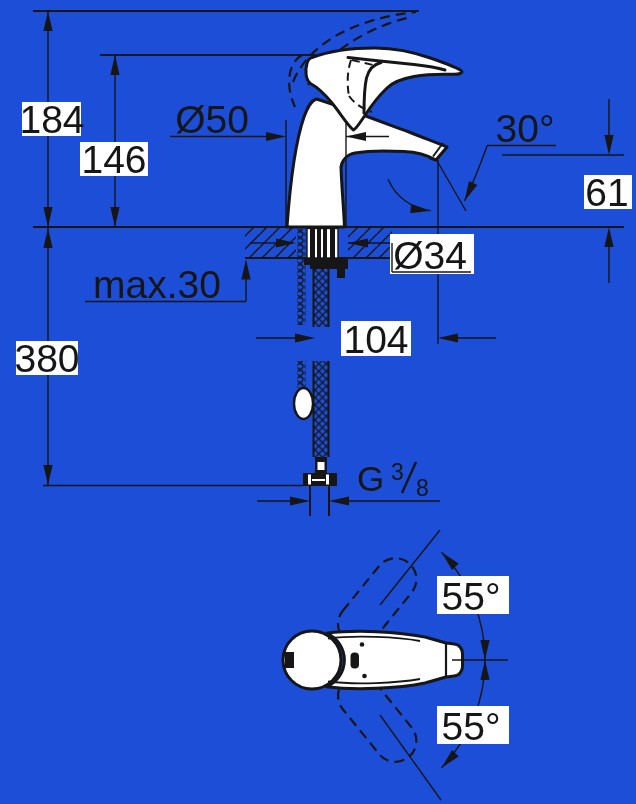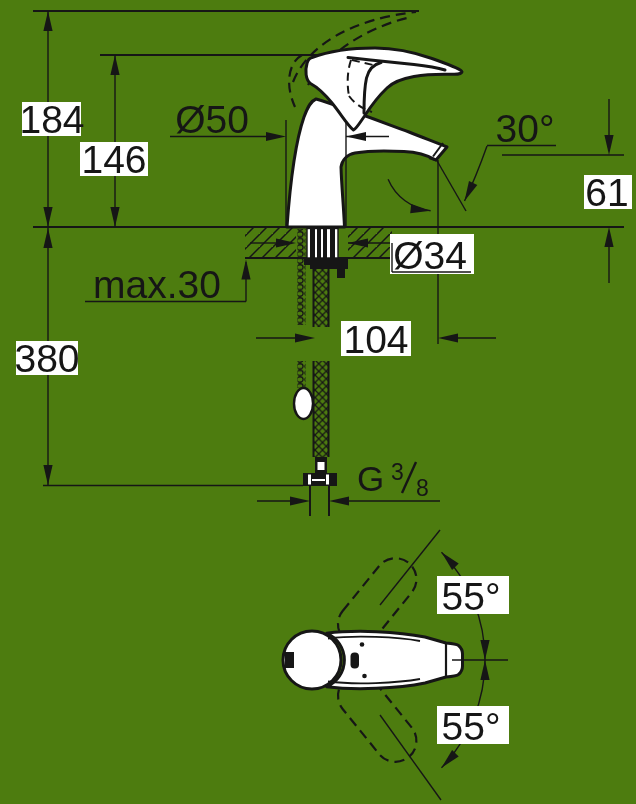--- a/index.html
+++ b/index.html
@@ -1,16 +1,16 @@
 <!DOCTYPE html>
 <html><head>
 <meta charset="utf-8">
 <style>
   html,body{margin:0;padding:0;background:#ffffff;}
-  .page{width:636px;height:804px;background:#4d7c0f;overflow:hidden;position:relative;}
+  .page{width:636px;height:804px;background:#1d4ed8;overflow:hidden;position:relative;}
   svg{display:block;}
   text{font-family:"Liberation Sans","DejaVu Sans",sans-serif;fill:#161616;}
   .dim{font-size:39px;}
   .dim-mid{text-anchor:middle;}
   .thick{stroke:#161616;stroke-width:3;fill:none;stroke-linecap:round;stroke-linejoin:round;}
   .thick-fill{stroke:#161616;stroke-width:3;fill:#ffffff;stroke-linejoin:round;}
   .med{stroke:#161616;stroke-width:2;fill:none;stroke-linecap:butt;}
   .ref{stroke:#161616;stroke-width:1.8;fill:none;}
   .dimline{stroke:#161616;stroke-width:1.4;fill:none;}
   .dashed{stroke:#161616;stroke-width:2.2;fill:none;stroke-dasharray:10 6;stroke-linecap:butt;}

